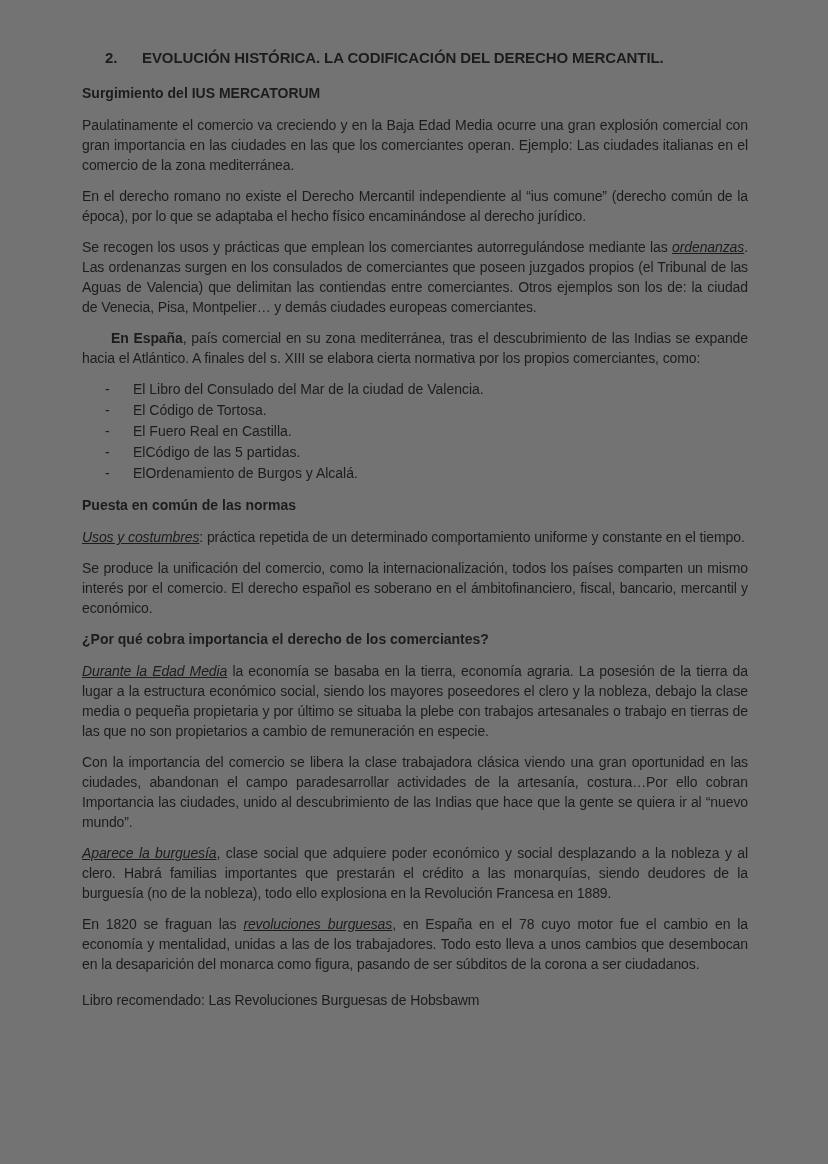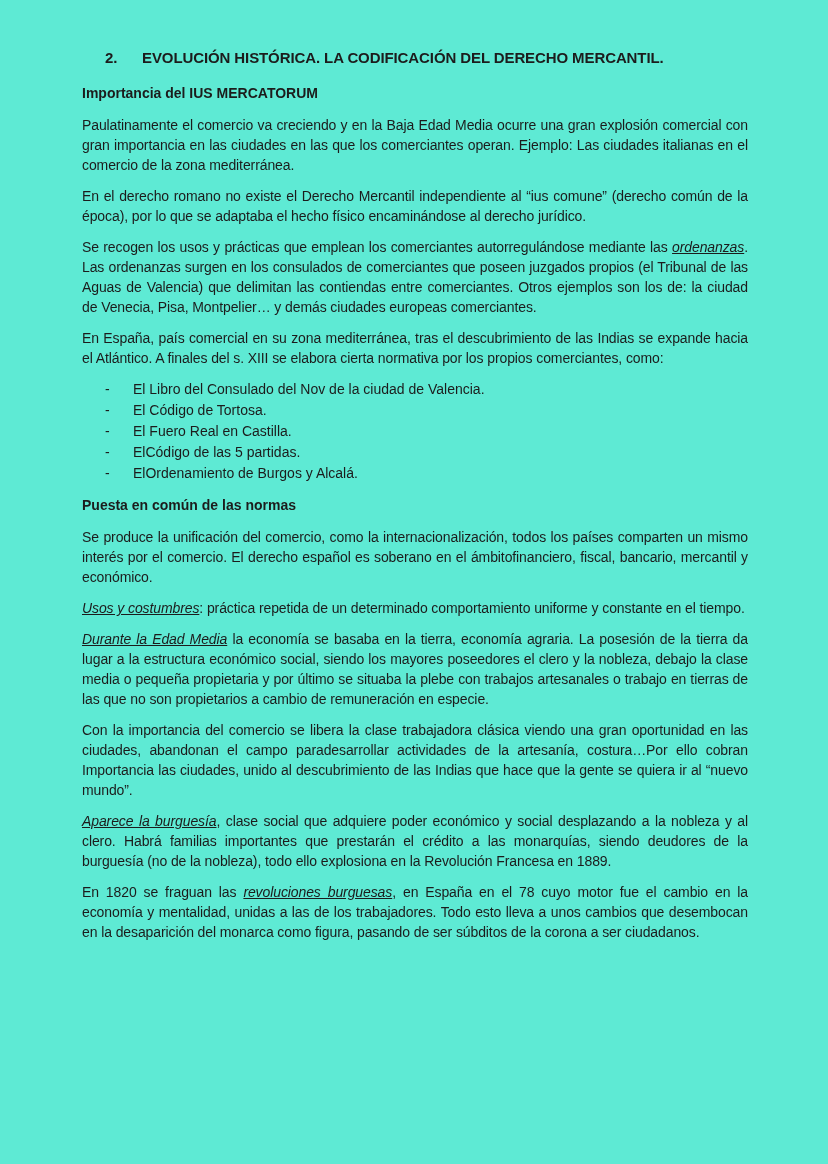--- a/index.html
+++ b/index.html
@@ -5,21 +5,21 @@
   html, body { margin: 0; padding: 0; background: #ffffff; }
   .page {
     width: 828px;
     height: 1164px;
     box-sizing: border-box;
     padding: 47px 80px 20px 82px;
     font-family: "Liberation Sans", sans-serif;
     font-size: 14px;
     line-height: 20px;
     color: #1c1c1c;
-    background: #5eead4;
+    background: #737373;
     overflow: hidden;
   }
   .title {
     font-size: 15px;
     line-height: 22px;
     font-weight: bold;
     margin: 0 0 14px 23px;
     letter-spacing: -0.1px;
   }
   .title-num { display: inline-block; min-width: 14px; margin-right: 23px; }
@@ -30,53 +30,53 @@
     margin: 0 0 12px 0;
   }
   .para {
     margin: 0 0 11px 0;
     text-align: justify;
     letter-spacing: -0.1px;
   }
   .para.tight { margin-bottom: 16px; }
   .para.nogap { margin-top: 2px; text-align: left; }
   .u { text-decoration: underline; font-style: italic; }
-  .b { font-weight: normal; }
+  .b { font-weight: bold; margin-left: 29px; }
   .list { margin: 0 0 11px 0; }
   .li { display: flex; line-height: 21px; }
   .li .marker {
     display: inline-block;
     margin-left: 23px;
     width: 28px;
     flex: 0 0 28px;
   }
   .li .li-text { flex: 1; }
 </style>
 </head>
 <body>
 
 <div class="page">
 
   <h1 class="title"><span class="title-num">2.</span><span>EVOLUCIÓN HISTÓRICA. LA CODIFICACIÓN DEL DERECHO MERCANTIL.</span></h1>
 
-  <h2 class="heading">Importancia del IUS MERCATORUM</h2>
+  <h2 class="heading">Surgimiento del IUS MERCATORUM</h2>
 
   <p class="para">Paulatinamente el comercio va creciendo y en la Baja Edad Media ocurre una gran explosión comercial con gran importancia en las ciudades en las que los comerciantes operan. Ejemplo: Las ciudades italianas en el comercio de la zona mediterránea.</p>
 
   <p class="para">En el derecho romano no existe el Derecho Mercantil independiente al “ius comune” (derecho común de la época), por lo que se adaptaba el hecho físico encaminándose al derecho jurídico.</p>
 
   <p class="para"><span>Se recogen los usos y prácticas que emplean los comerciantes autorregulándose mediante las </span><span class="u">ordenanzas</span><span>. Las ordenanzas surgen en los consulados de comerciantes que poseen juzgados propios (el Tribunal de las Aguas de Valencia) que delimitan las contiendas entre comerciantes. Otros ejemplos son los de: la ciudad de Venecia, Pisa, Montpelier… y demás ciudades europeas comerciantes.</span></p>
 
 
   <p class="para"><span class="b">En España</span><span>, país comercial en su zona mediterránea, tras el descubrimiento de las Indias se expande hacia el Atlántico. A finales del s. XIII se elabora cierta normativa por los propios comerciantes, como:</span></p>
 
   <div class="list">
     <div class="li">
         <span class="marker">-</span>
-        <span class="li-text">El Libro del Consulado del Nov de la ciudad de Valencia.</span>
+        <span class="li-text">El Libro del Consulado del Mar de la ciudad de Valencia.</span>
       </div>
     <div class="li">
         <span class="marker">-</span>
         <span class="li-text">El Código de Tortosa.</span>
       </div>
     <div class="li">
         <span class="marker">-</span>
         <span class="li-text">El Fuero Real en Castilla.</span>
       </div>
     <div class="li">
@@ -85,27 +85,29 @@
       </div>
     <div class="li">
         <span class="marker">-</span>
         <span class="li-text">ElOrdenamiento de Burgos y Alcalá.</span>
       </div>
   </div>
 
 
   <h2 class="heading">Puesta en común de las normas</h2>
 
+  <p class="para"><span class="u">Usos y costumbres</span><span>: práctica repetida de un determinado comportamiento uniforme y constante en el tiempo.</span></p>
+
   <p class="para">Se produce la unificación del comercio, como la internacionalización, todos los países comparten un mismo interés por el comercio. El derecho español es soberano en el ámbitofinanciero, fiscal, bancario, mercantil y económico.</p>
 
-  <p class="para"><span class="u">Usos y costumbres</span><span>: práctica repetida de un determinado comportamiento uniforme y constante en el tiempo.</span></p>
-
+  <h2 class="heading">¿Por qué cobra importancia el derecho de los comerciantes?</h2>
 
   <p class="para"><span class="u">Durante la Edad Media</span><span> la economía se basaba en la tierra, economía agraria. La posesión de la tierra da lugar a la estructura económico social, siendo los mayores poseedores el clero y la nobleza, debajo la clase media o pequeña propietaria y por último se situaba la plebe con trabajos artesanales o trabajo en tierras de las que no son propietarios a cambio de remuneración en especie.</span></p>
 
   <p class="para">Con la importancia del comercio se libera la clase trabajadora clásica viendo una gran oportunidad en las ciudades, abandonan el campo paradesarrollar actividades de la artesanía, costura…Por ello cobran Importancia las ciudades, unido al descubrimiento de las Indias que hace que la gente se quiera ir al “nuevo mundo”.</p>
 
   <p class="para"><span class="u">Aparece la burguesía</span><span>, clase social que adquiere poder económico y social desplazando a la nobleza y al clero. Habrá familias importantes que prestarán el crédito a las monarquías, siendo deudores de la burguesía (no de la nobleza), todo ello explosiona en la Revolución Francesa en 1889.</span></p>
 
   <p class="para tight"><span>En 1820 se fraguan las </span><span class="u">revoluciones burguesas</span><span>, en España en el 78 cuyo motor fue el cambio en la economía y mentalidad, unidas a las de los trabajadores. Todo esto lleva a unos cambios que desembocan en la desaparición del monarca como figura, pasando de ser súbditos de la corona a ser ciudadanos.</span></p>
 
+  <p class="para nogap">Libro recomendado: Las Revoluciones Burguesas de Hobsbawm</p>
 
 </div>
 
 </body></html>

